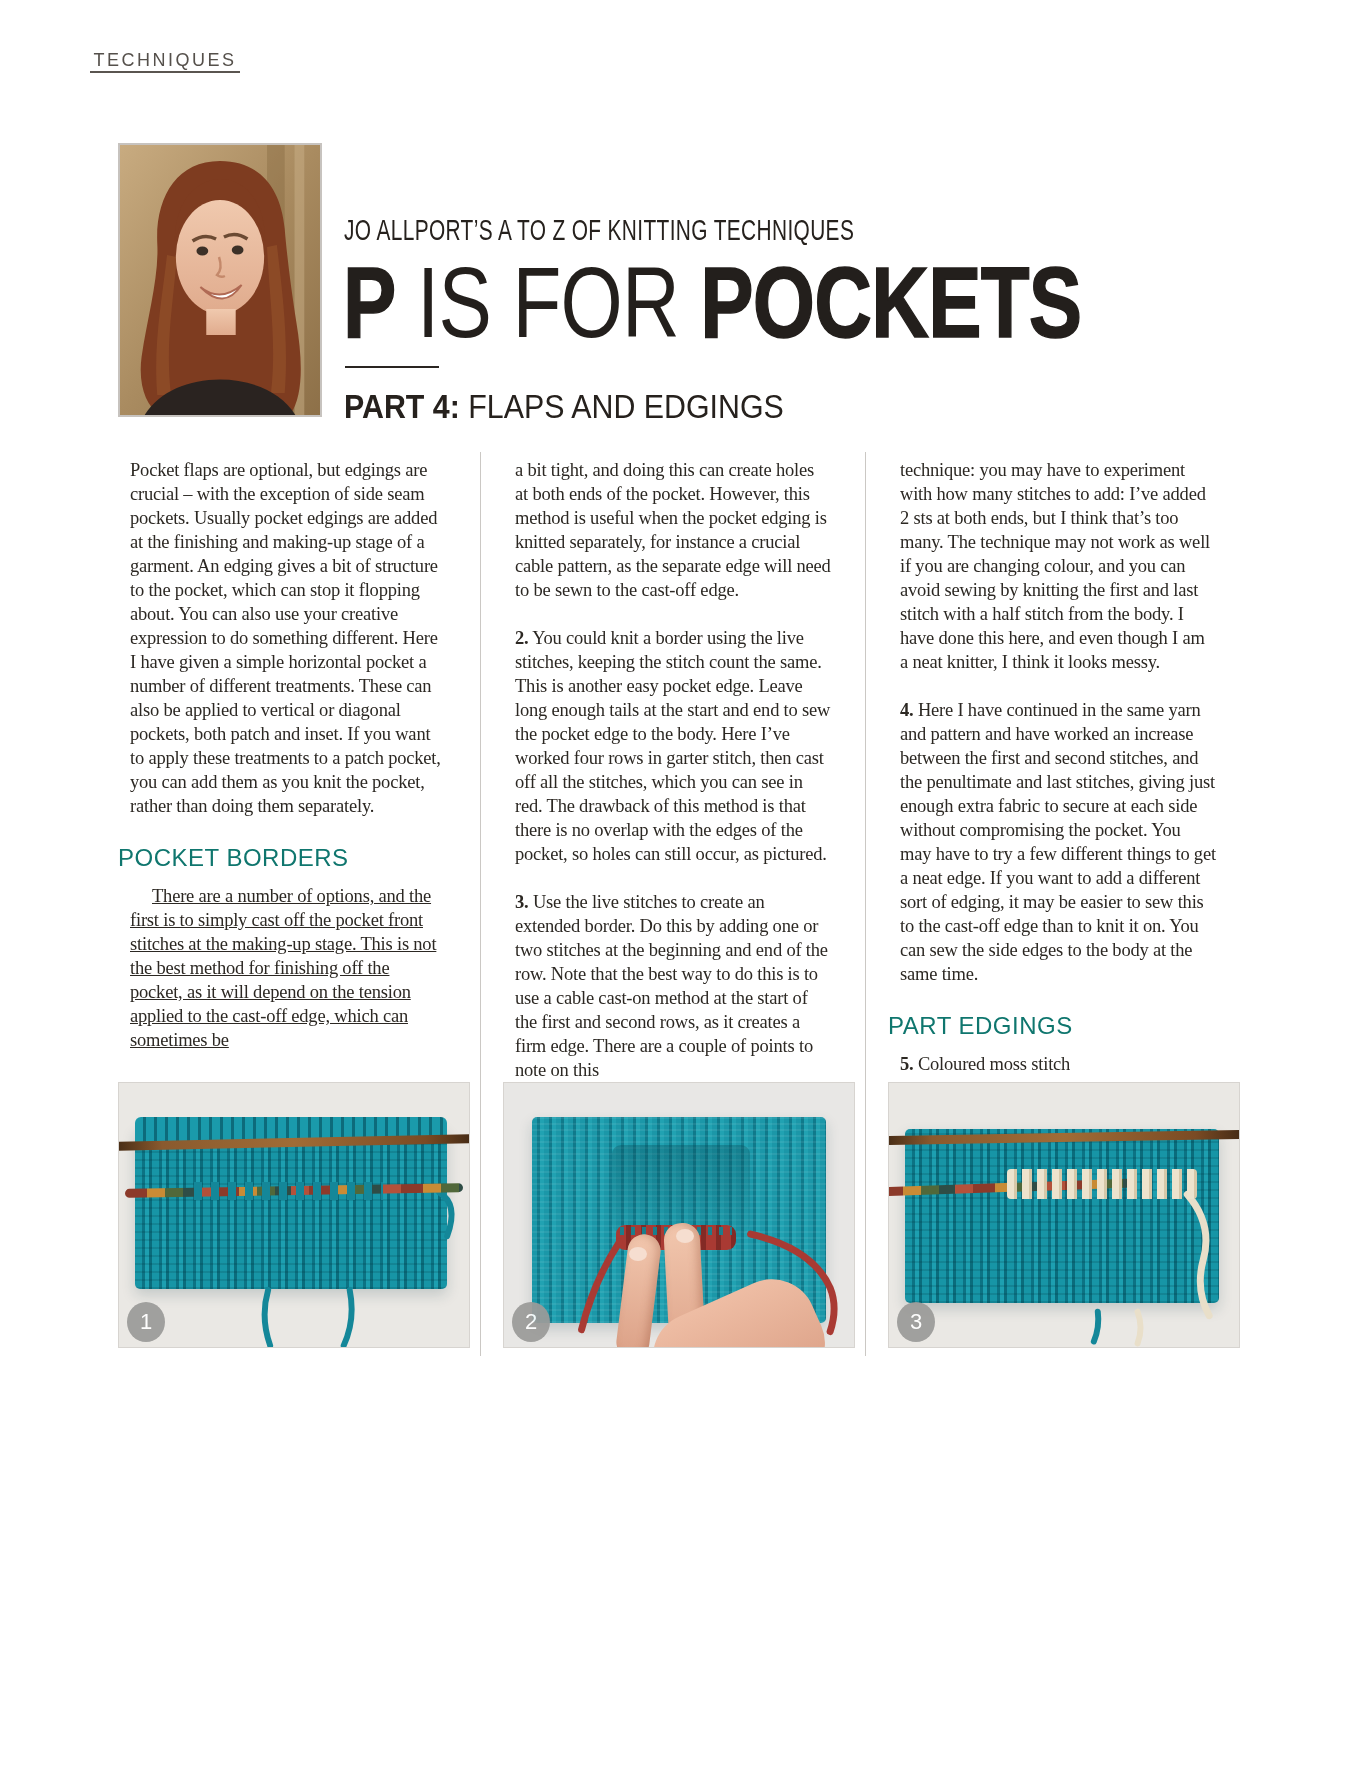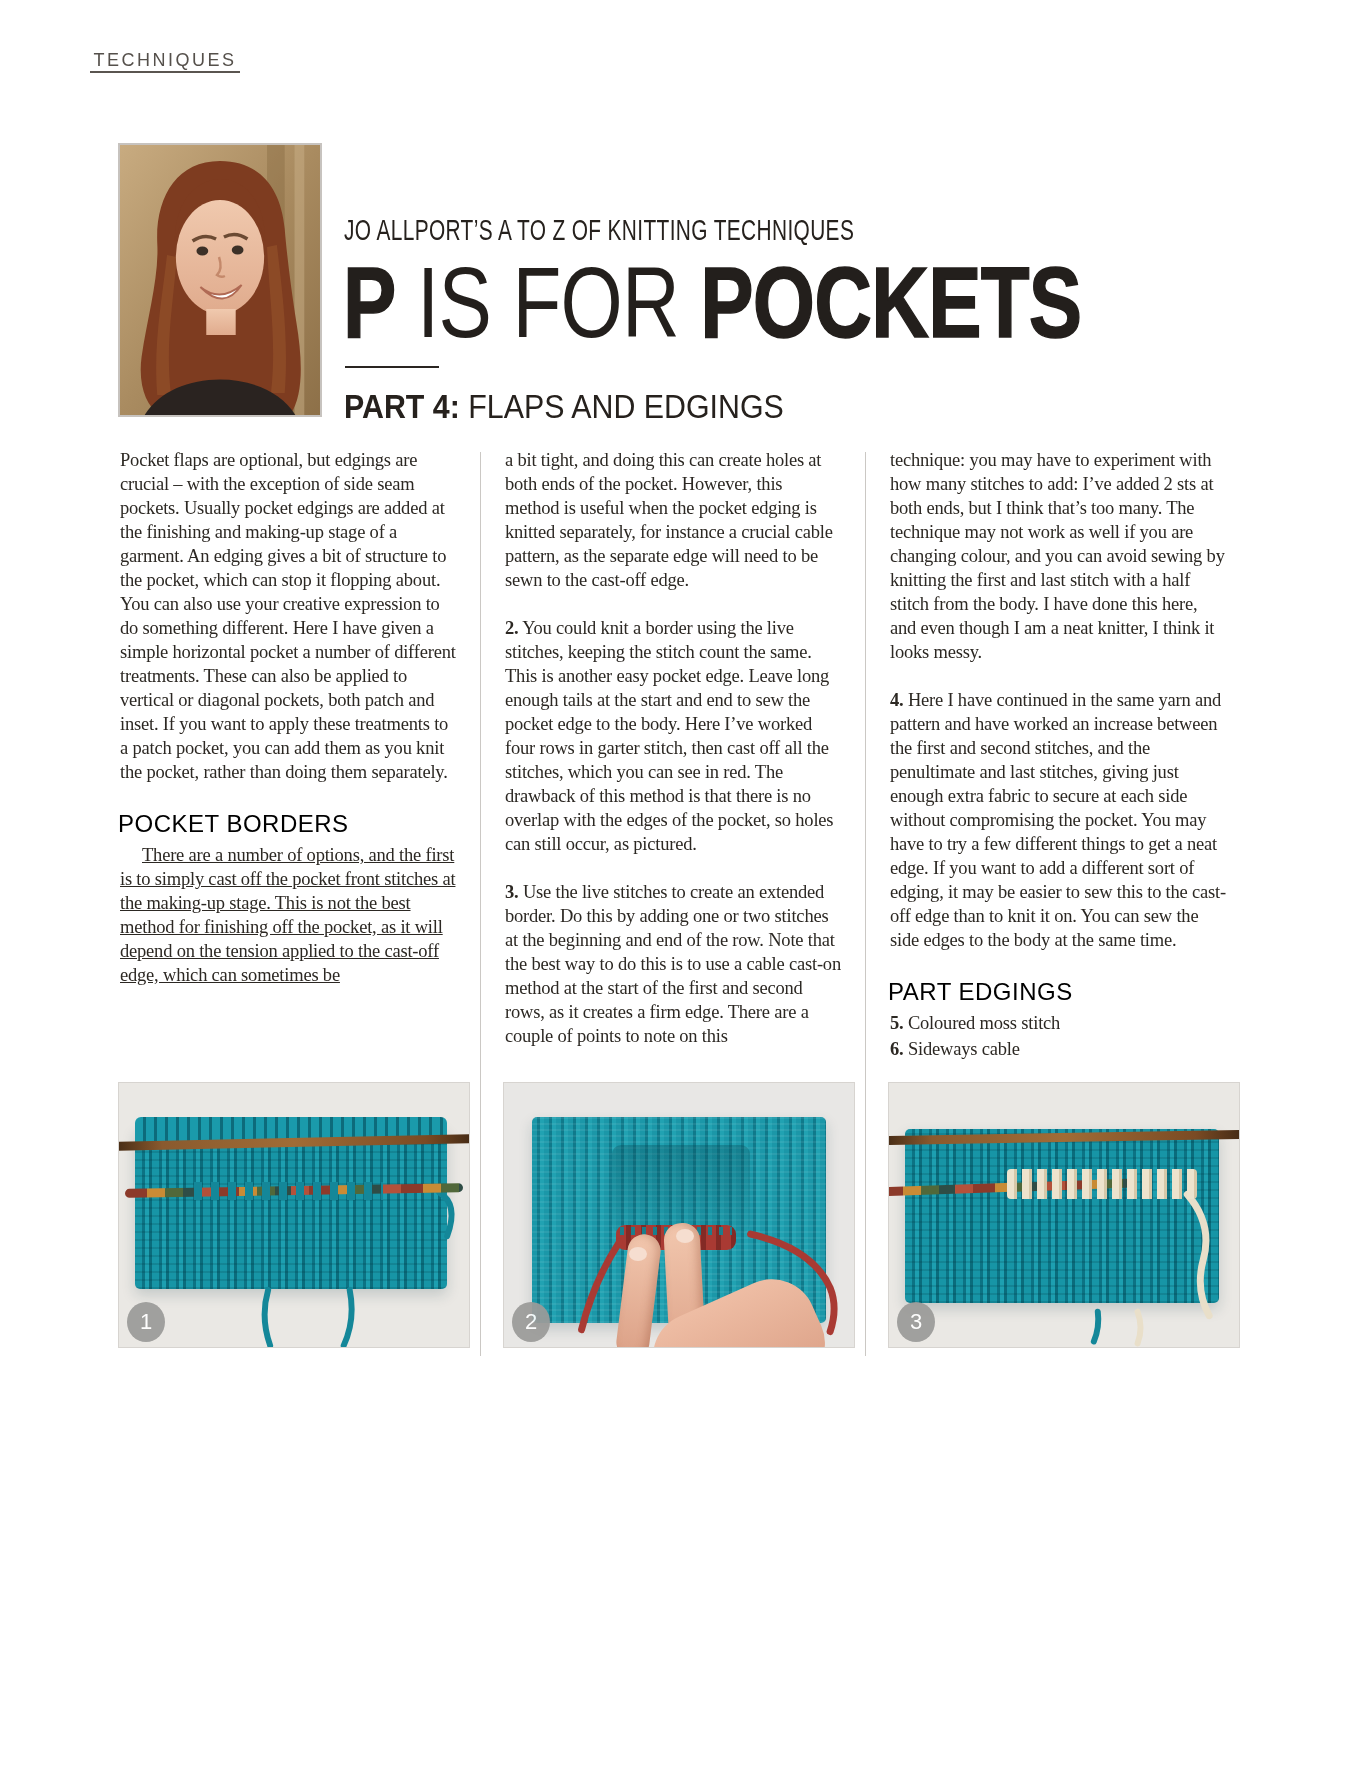--- a/index.html
+++ b/index.html
@@ -28,26 +28,26 @@
     white-space:nowrap;transform:scaleX(.92);transform-origin:0 0;}
   .subtitle .sb{font-weight:bold;}
 
   
   .vline{position:absolute;top:452px;width:1px;height:1186px;background:#cbc8c4;}
   .v1{left:480px;} .v2{left:865px;}
 
   
   .cols{position:absolute;left:118px;top:446px;width:1110px;height:634px;overflow:hidden;
     display:grid;grid-template-columns:340px 340px 340px;column-gap:45px;}
-  .cols p{margin:2px;font-family:"Liberation Serif",serif;font-size:18.5px;line-height:24px;
+  .cols p{margin:12px;font-family:"Liberation Serif",serif;font-size:18.5px;line-height:24px;
     letter-spacing:-.2px;color:#2c2823;text-align:left;}
   .cols p.gap{margin-top:24px;}
   .cols p.indent{text-indent:22px;text-decoration:underline;}
   .cols h3{margin:26px 0 5px 0;font-family:"Liberation Sans",sans-serif;font-weight:normal;
-    font-size:24px;letter-spacing:.5px;color:#000000;}
+    font-size:24px;letter-spacing:.5px;color:#0f766e;}
   .lead{font-weight:bold;}
 
   
   .grid{position:absolute;left:118px;top:1082px;width:1122px;
     display:grid;grid-template-columns:352px 352px 352px;column-gap:33px;row-gap:24px;}
   .photo{position:relative;width:352px;height:266px;box-sizing:border-box;
     border:1px solid #d7d4d0;background:#eae8e4;overflow:hidden;}
   .badge{position:absolute;left:8px;bottom:5px;width:38px;height:40px;border-radius:50%;
     background:#9b9b99;opacity:.93;color:#fff;display:flex;align-items:center;justify-content:center;
     font-size:22px;font-family:"Liberation Sans",sans-serif;z-index:6;}

